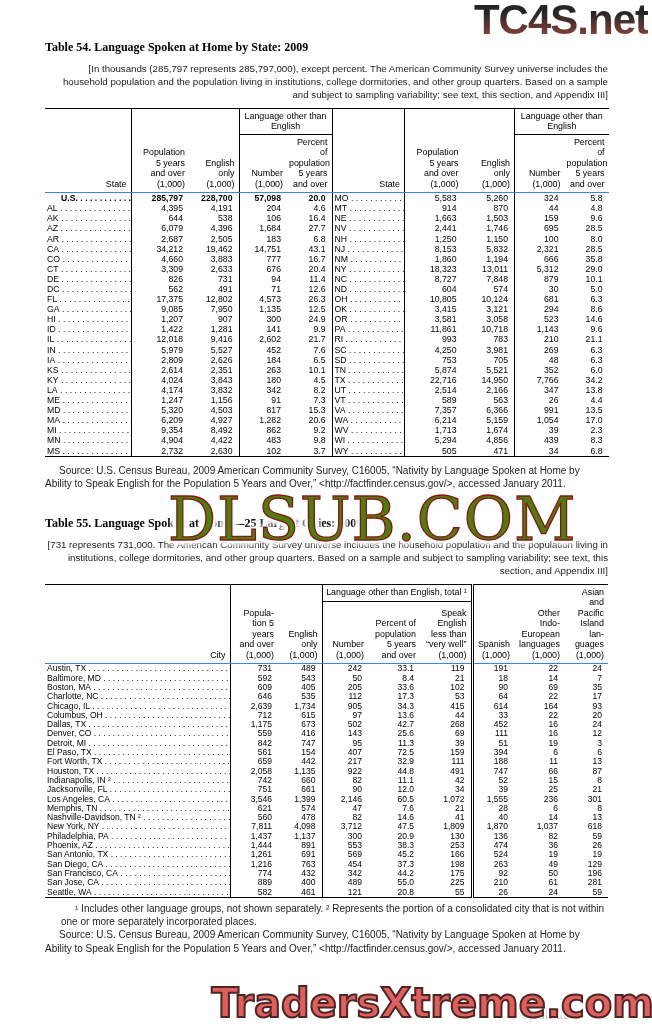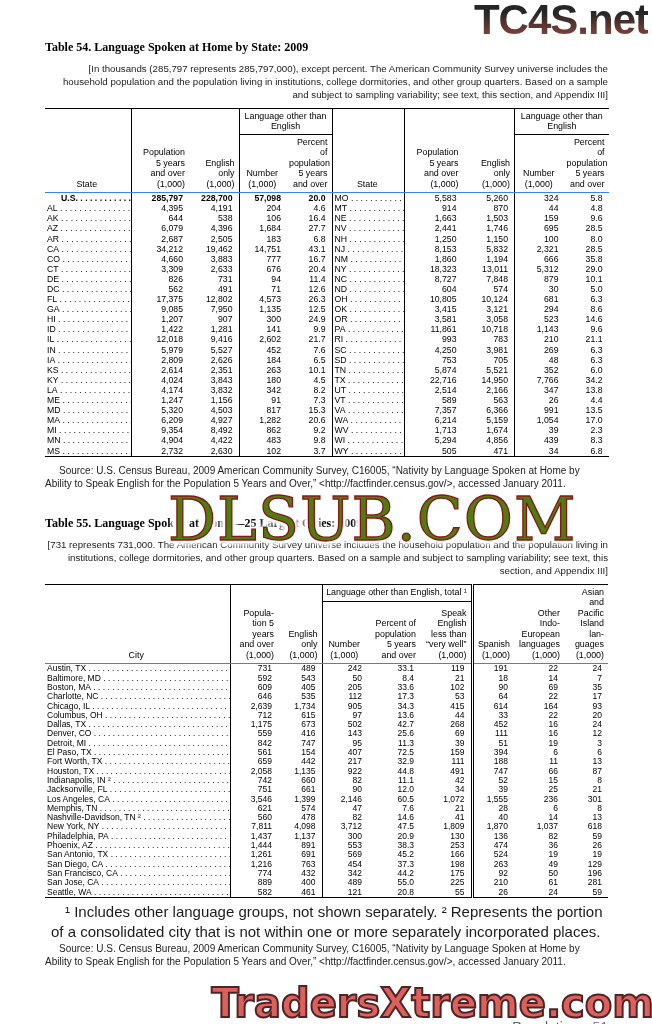--- a/index.html
+++ b/index.html
@@ -3,26 +3,26 @@
 <meta charset="utf-8">
 <style>
   html,body { margin:0; padding:0; }
   body { background:#ffffff; font-family:"Liberation Sans", sans-serif; color:#111; }
   .page { position:relative; width:652px; height:1024px; background:#fff; overflow:hidden; }
   .content { position:absolute; left:45px; top:40px; width:563px; }
 
   .tbl-title { font-family:"Liberation Serif", serif; font-weight:bold; font-size:12px; margin:0 0 3px 0; color:#000; }
   .tbl-note { font-size:9.7px; line-height:1.33; margin:8px 0 6px 0; color:#1c1c1c;text-align:right; }
   .src { font-size:10px; line-height:1.33; margin:7px 0 0 0; text-indent:14px; color:#1c1c1c; }
-  .footnote { font-size:15px; line-height:1.33; margin:4px 0 0 6px; text-indent:14px; color:#1c1c1c; }
+  .footnote { font-size:10px; line-height:1.33; margin:4px 0 0 16px; text-indent:14px; color:#1c1c1c; }
 
   table { border-collapse:collapse; table-layout:fixed; border-top:1.5px solid #000; border-bottom:1.5px solid #000; }
   th { font-weight:normal; font-size:8.9px; line-height:1.18; padding:2px 4px 3px 2px; vertical-align:bottom; color:#000; }
   .pre { white-space:pre-line; }
-  th.h-c { text-align:center; }
+  th.h-c { text-align:right; }
   th.h-r { text-align:right; }
   th.h-group { text-align:center; vertical-align:middle; border-bottom:1px solid #000; padding:2px 2px; }
   thead tr:last-child th, thead th[rowspan] { border-bottom:1px solid #3b82f6; }
   td { padding:0 0; color:#000; }
   .t54 td { font-size:8.7px; line-height:10.1px; }
   .t55 td { font-size:8.5px; line-height:9.3px; }
   td.c-num { text-align:right; padding-right:6px; white-space:nowrap; }
   td.c-label { white-space:nowrap; overflow:hidden; padding-left:2px; }
   .lbl::after { content:"\00a0. . . . . . . . . . . . . . . . . . . . . . . . . . . . . . . . . . . ."; color:#000; }
   tr.bold td { font-weight:bold; }

